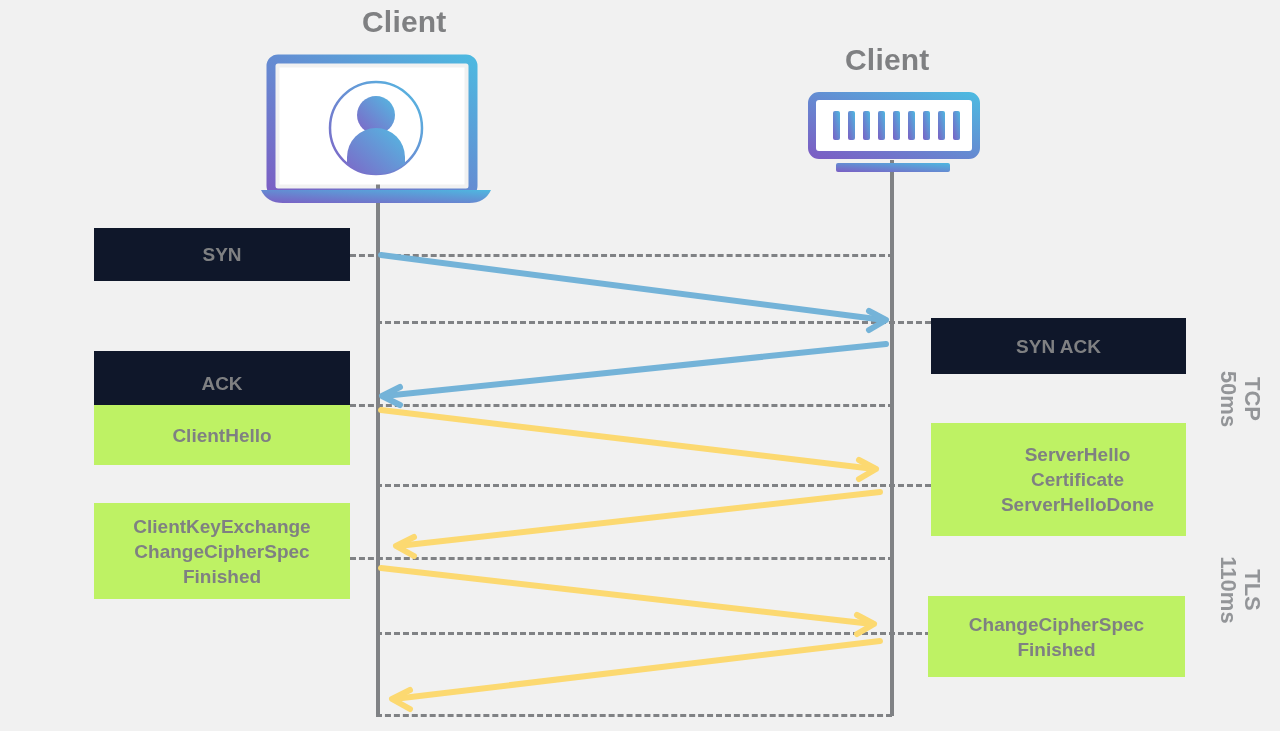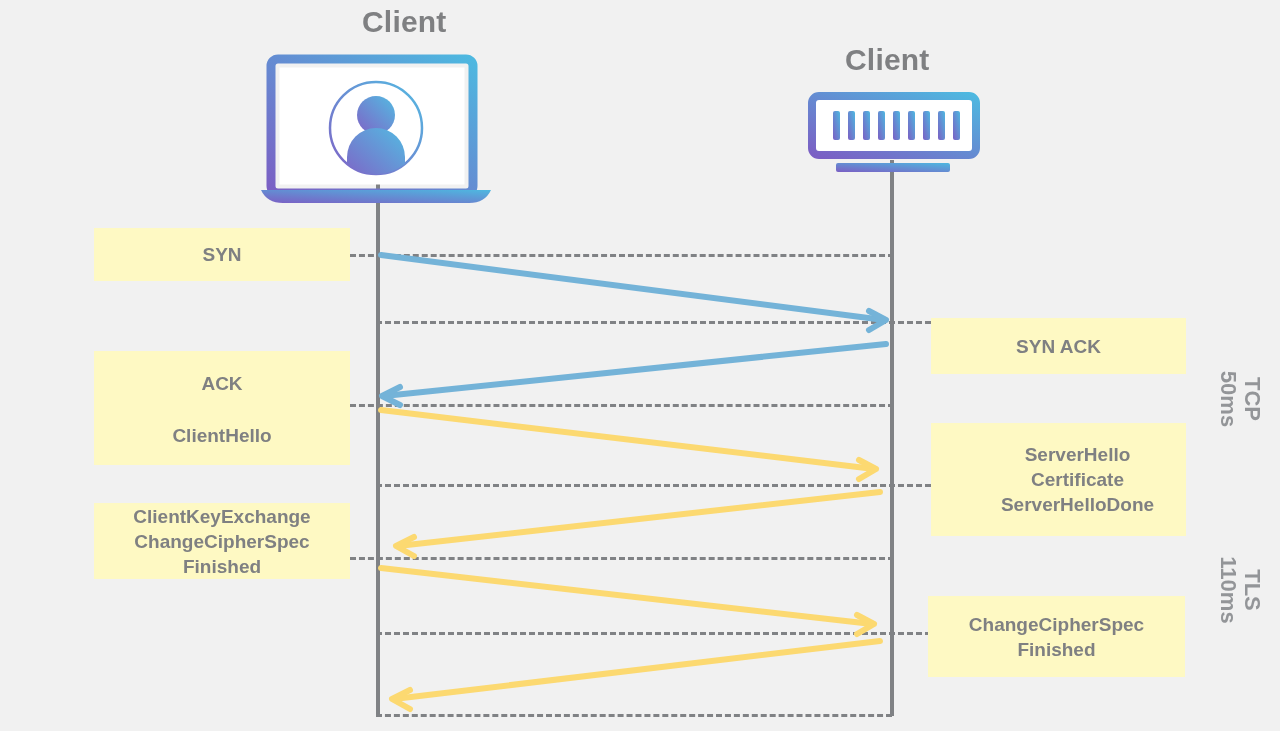--- a/index.html
+++ b/index.html
@@ -50,22 +50,22 @@
     justify-content: center;
     text-align: center;
     font-size: 19px;
     font-weight: bold;
     color: #7f8082;
     line-height: 25px;
     box-sizing: border-box;
     padding: 2px 6px;
     white-space: pre-line;
   }
-  .msgbox.blue   { background: #fef9c3; }
-  .msgbox.yellow { background: #fef9c3; }
+  .msgbox.blue   { background: #0f172a; }
+  .msgbox.yellow { background: #bef264; }
 
   
   .dash {
     position: absolute;
     height: 0;
     border-top: 3px dashed #808285;
   }
 
   
   .sidelabel {
@@ -193,21 +193,21 @@
   <div class="msgbox blue" style="left:931px; top:318px; width:255px; height:56px;">SYN ACK</div>
 
   <div class="msgbox blue" style="left:94px;  top:351px; width:256px; height:64px;">ACK</div>
 
   <div class="msgbox yellow" style="left:94px;  top:405px; width:256px; height:60px;">ClientHello</div>
 
   <div class="msgbox yellow" style="left:931px; top:423px; width:255px; height:113px;padding-left:44px;">ServerHello
 Certificate
 ServerHelloDone</div>
 
-  <div class="msgbox yellow" style="left:94px;  top:503px; width:256px; height:76px;">ClientKeyExchange
+  <div class="msgbox yellow" style="left:94px;  top:503px; width:256px; height:96px;">ClientKeyExchange
 ChangeCipherSpec
 Finished</div>
 
   <div class="msgbox yellow" style="left:928px; top:596px; width:257px; height:81px;">ChangeCipherSpec
 Finished</div>
 
   <div class="sidelabel" style="left:1195px; top:375px; width:90px;">TCP
 50ms</div>
 
   <div class="sidelabel" style="left:1195px; top:566px; width:90px;">TLS

